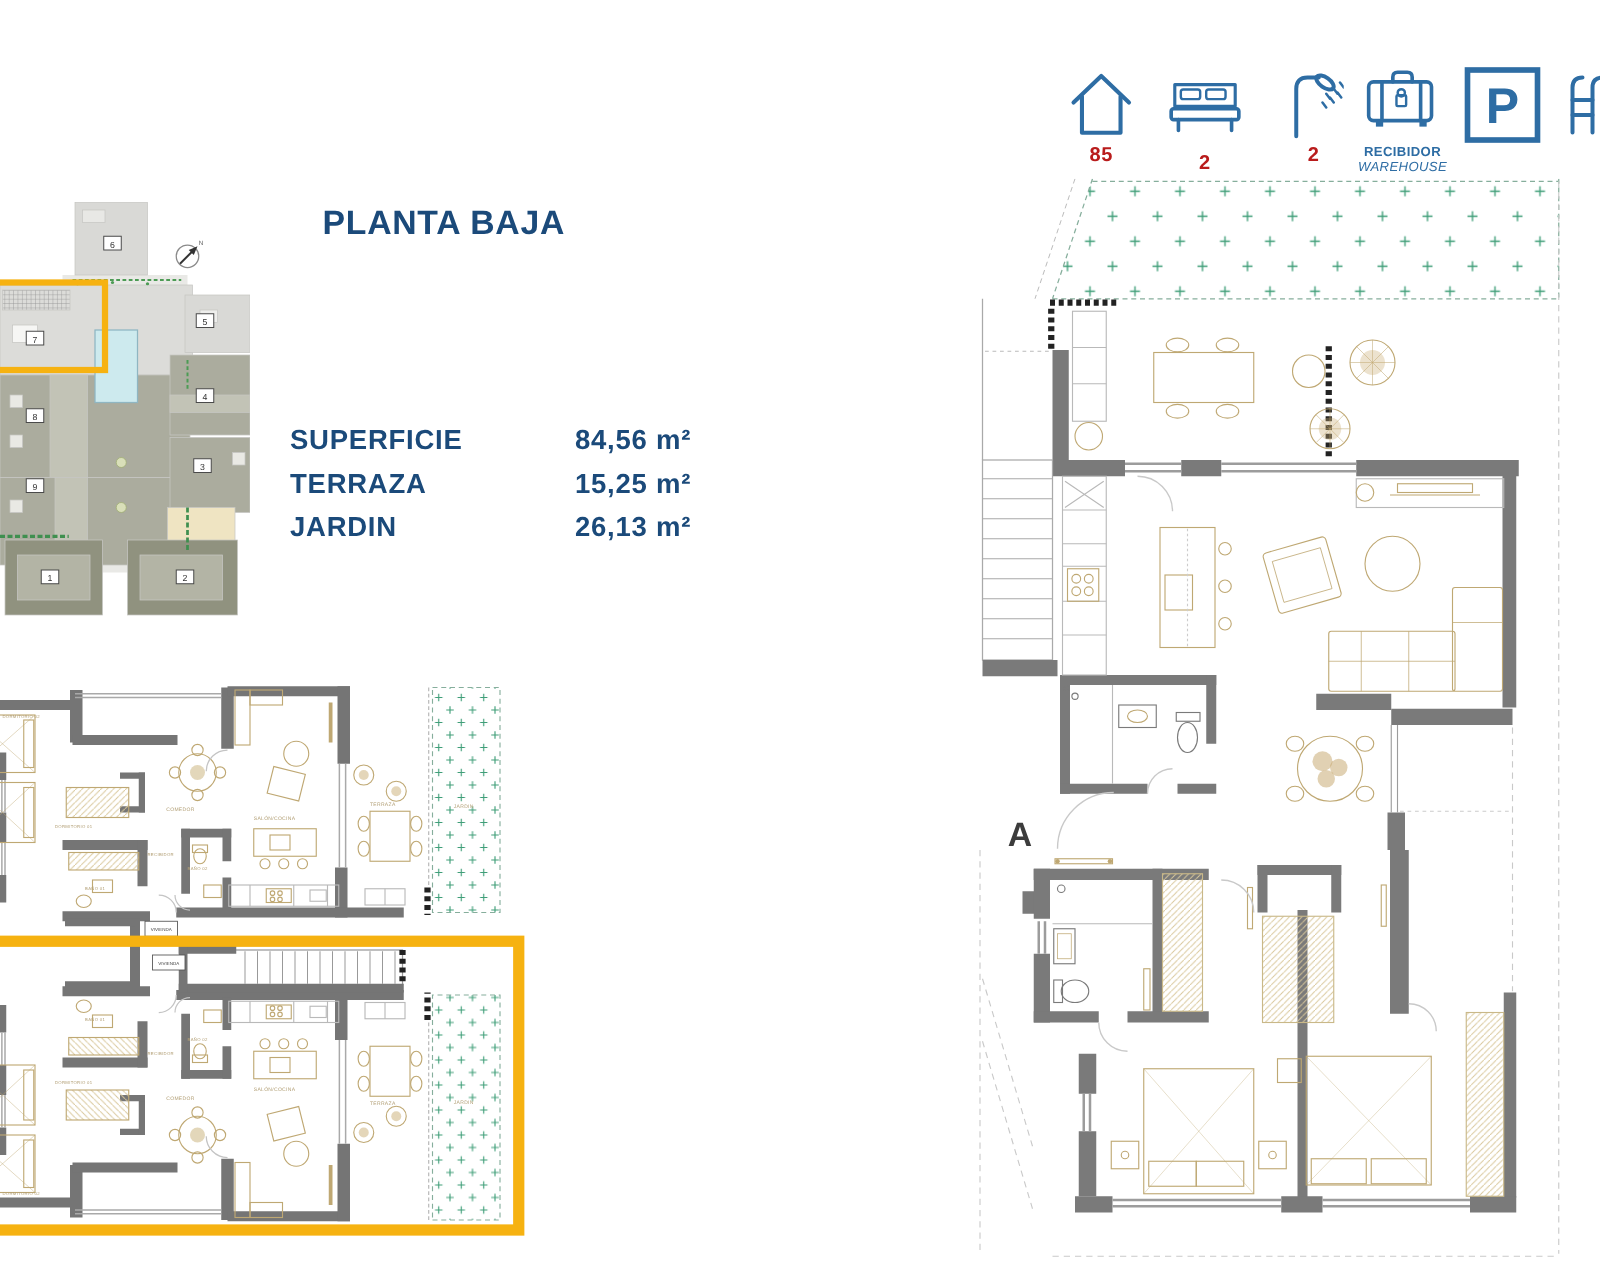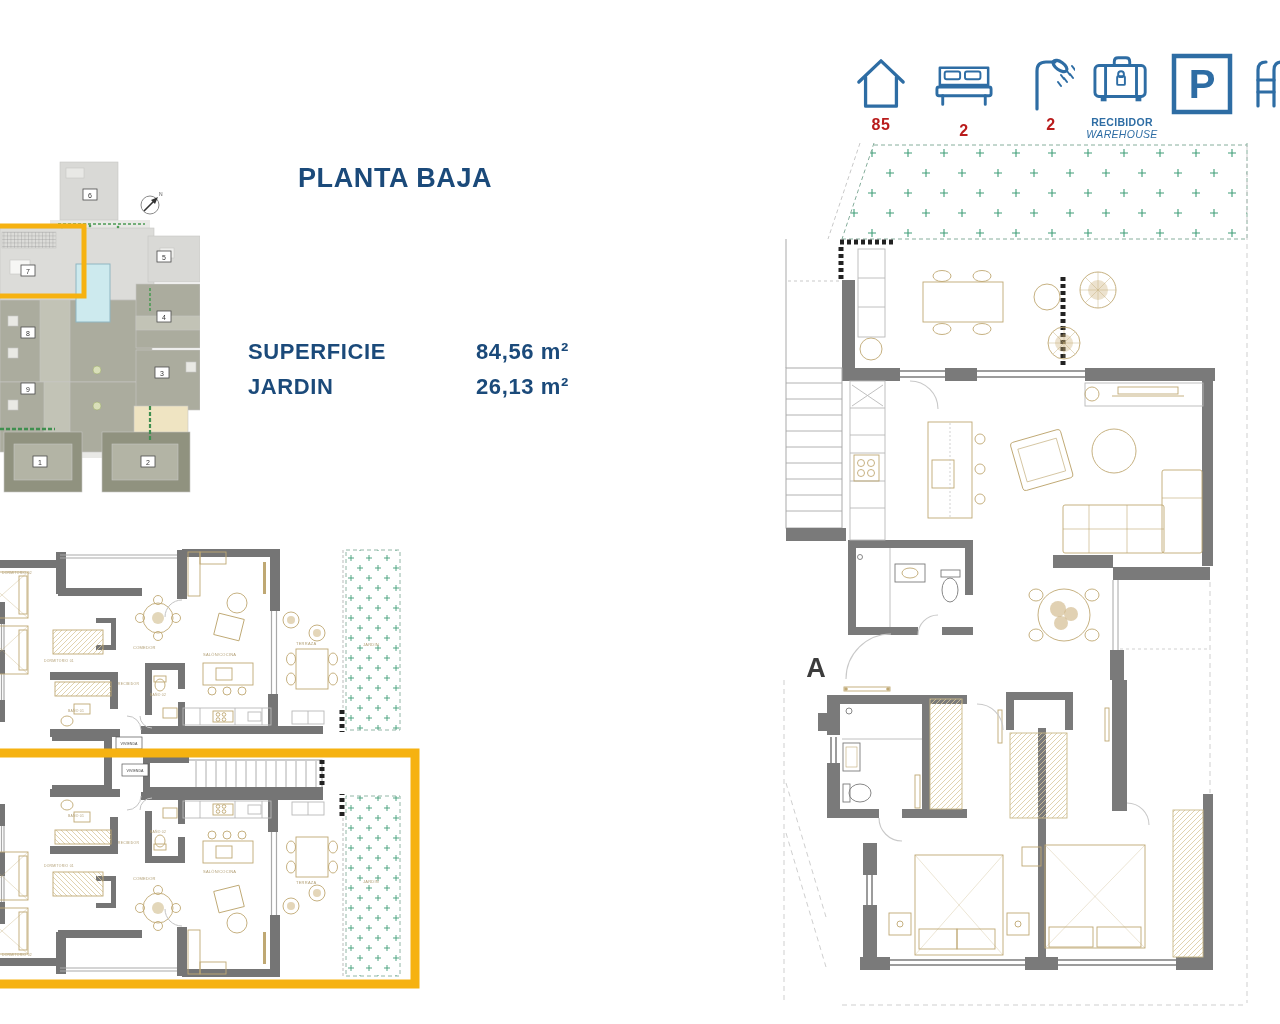--- a/index.html
+++ b/index.html
@@ -8,23 +8,23 @@
   .abs{position:absolute;}
   
   .feat{position:absolute;text-align:center;}
   .feat svg{display:block;margin:0 auto;}
   .feat-val{margin-top:4px;font-size:16px;font-weight:bold;color:#b91c1c;letter-spacing:0.5px;}
   .feat-lab1{margin-top:6px;font-size:10.5px;font-weight:600;color:#2e6da4;letter-spacing:0.3px;}
   .feat-lab2{font-size:10.5px;font-style:italic;font-weight:500;color:#2e6da4;letter-spacing:0.3px;}
   .pool-clip{width:30px;height:62px;overflow:hidden;}
   
   .title{position:absolute;left:258px;top:158px;color:#1b4a7a;font-weight:bold;
-         font-size:27px;letter-spacing:0.6px;line-height:41px;margin-left:40px;}
+         font-size:27px;letter-spacing:0.6px;line-height:41px;}
   
-  .areas{position:absolute;left:248px;top:334px;color:#1b4a7a;font-weight:bold;font-size:22px;}
+  .areas{position:absolute;left:232px;top:334px;color:#1b4a7a;font-weight:bold;font-size:22px;}
   .arow{height:35px;line-height:35px;white-space:nowrap;}
   .alab{display:inline-block;width:228px;letter-spacing:0.6px;}
   .aval{letter-spacing:0.6px;}
   svg text{font-family:"Liberation Sans",sans-serif;}
   .plan-label{fill:#b3a077;letter-spacing:0.25px;}
 </style>
 </head>
 <body>
 
 <div class="page abs" style="left:0;top:0;width:1280px;height:1024px;">
@@ -104,20 +104,23 @@
     </div>
   </div>
 
   <div class="title">
     <div>PLANTA BAJA</div>
   </div>
 
   <div class="areas">
     <div class="arow">
       <span class="alab">SUPERFICIE</span><span class="aval">84,56 m²</span>
+    </div>
+    <div class="arow">
+      <span class="alab">TERRAZA</span><span class="aval">15,25 m²</span>
     </div>
     <div class="arow">
       <span class="alab">JARDIN</span><span class="aval">26,13 m²</span>
     </div>
   </div>
 
   <svg class="abs" style="left:0;top:148px;" width="200" height="350" viewBox="0 0 200 350">
     <defs>
       <pattern id="pGrid" width="3.5" height="3.5" patternUnits="userSpaceOnUse">
         <path d="M0 0 H3.5 M0 0 V3.5" stroke="#8f8f8f" stroke-width="0.6" fill="none"></path>

